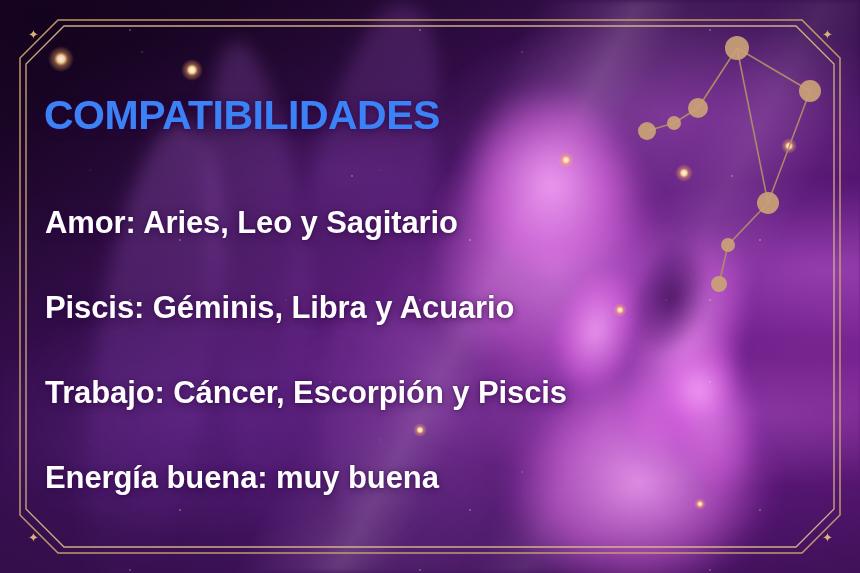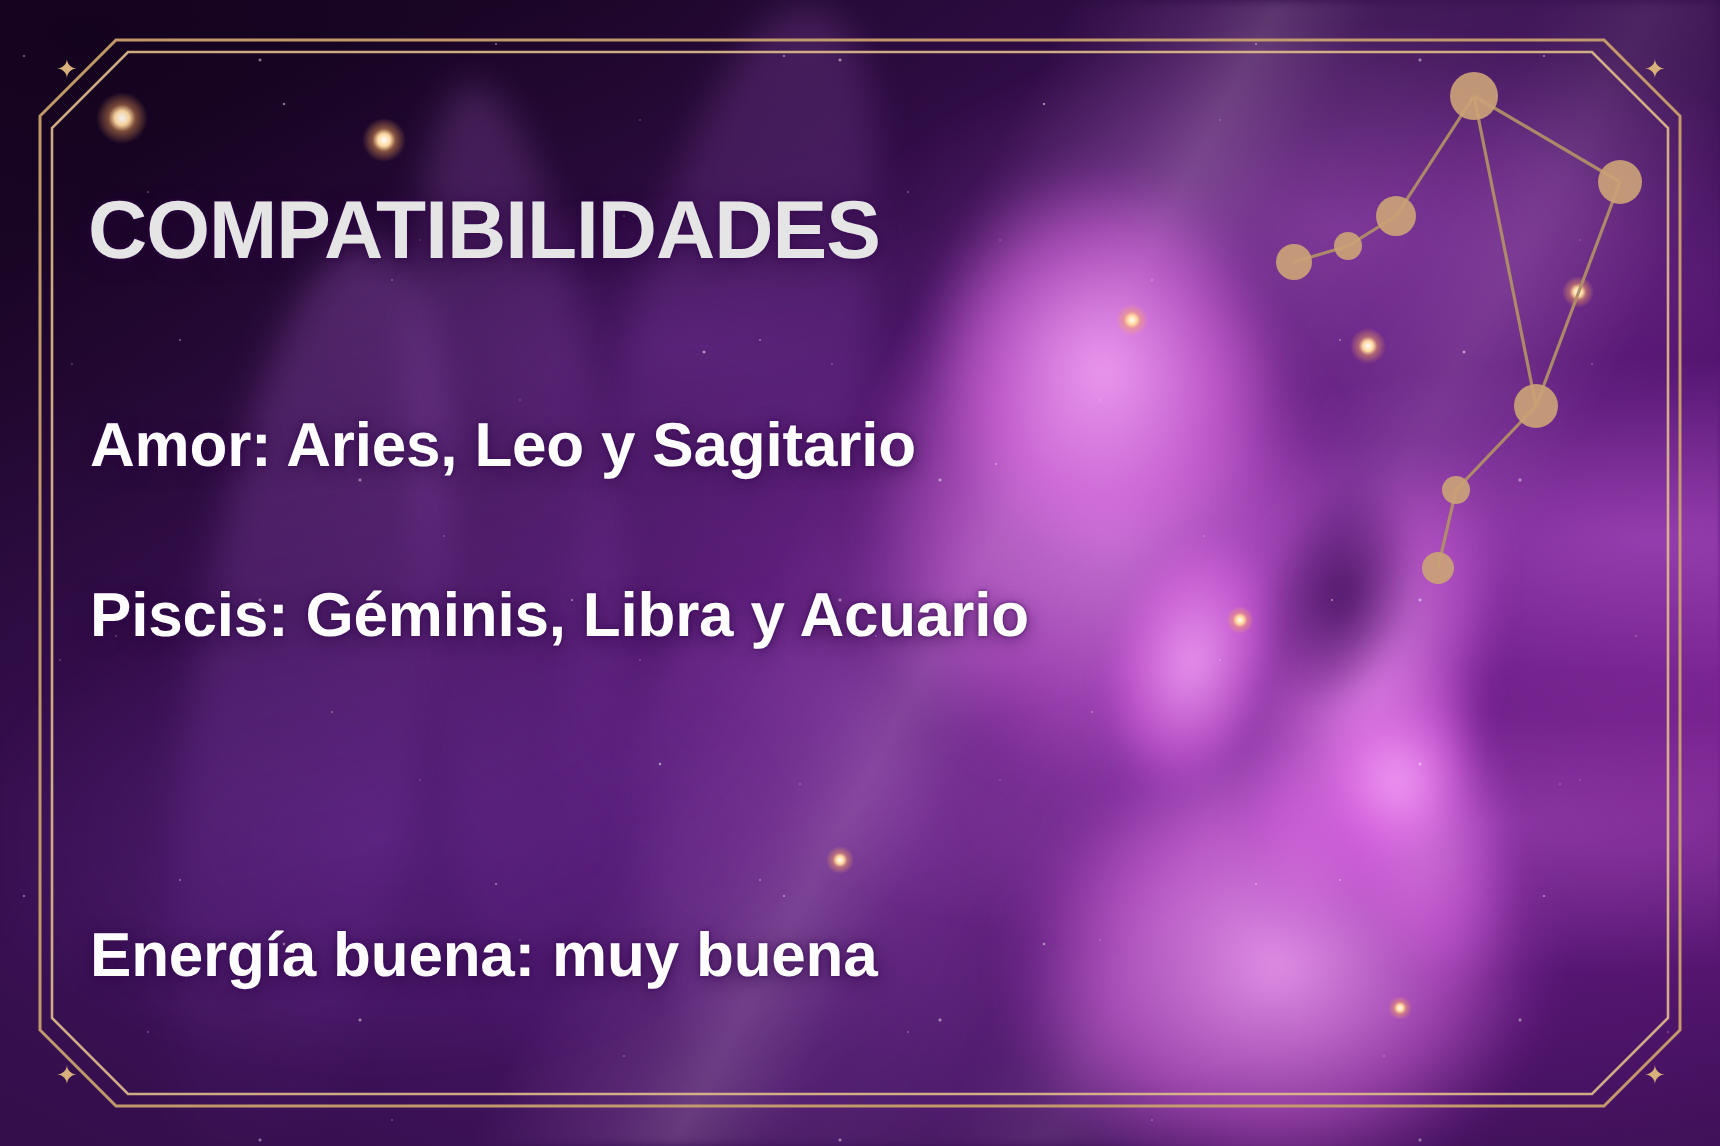--- a/index.html
+++ b/index.html
@@ -136,21 +136,21 @@
     position: absolute;
     left: 44px; top: 0;
     width: 600px; height: 100%;
   }
   .headline {
     position: absolute;
     left: 0; top: 92px;
     font-size: 41px;
     font-weight: bold;
     letter-spacing: -0.5px;
-    color: #e5e5e5;
+    color: #3b82f6;
     text-shadow: 0 2px 10px rgba(40,0,60,.65), 0 0 2px rgba(60,10,90,.8);
     white-space: nowrap;
   }
   .line {
     position: absolute;
     left: 1px;
     font-size: 31px;
     font-weight: bold;
     color: #fdfdfd;
     letter-spacing: -0.1px;
@@ -244,16 +244,17 @@
     <span class="sparkle" style="left:28px;  top:28px;">✦</span>
     <span class="sparkle" style="left:822px; top:28px;">✦</span>
     <span class="sparkle" style="left:28px;  top:531px;">✦</span>
     <span class="sparkle" style="left:822px; top:531px;">✦</span>
   </div>
 
   <div class="content">
     <div class="headline">COMPATIBILIDADES</div>
     <div class="line l0">Amor: Aries, Leo y Sagitario</div>
     <div class="line l1">Piscis: Géminis, Libra y Acuario</div>
+    <div class="line l2">Trabajo: Cáncer, Escorpión y Piscis</div>
     <div class="line l3">Energía buena: muy buena</div>
   </div>
 
 </div>
 
 </body></html>

